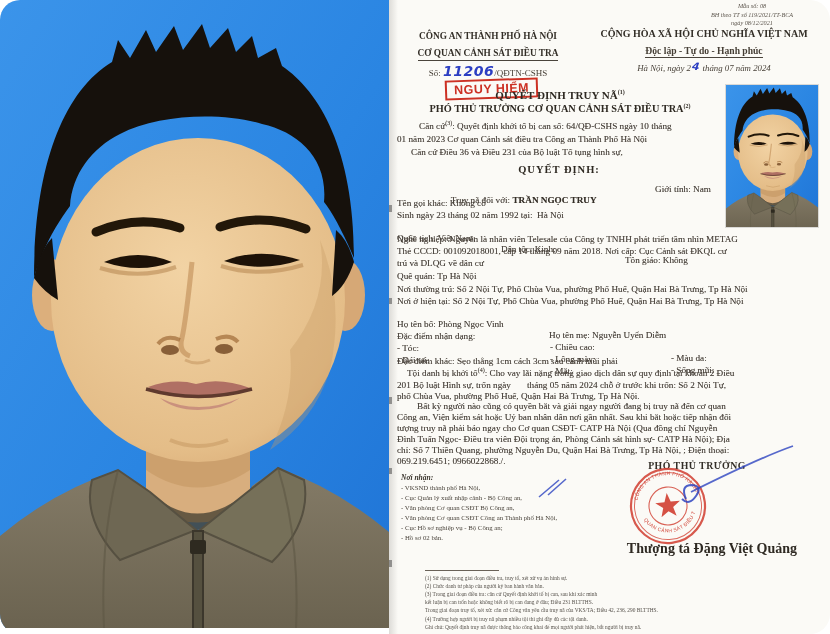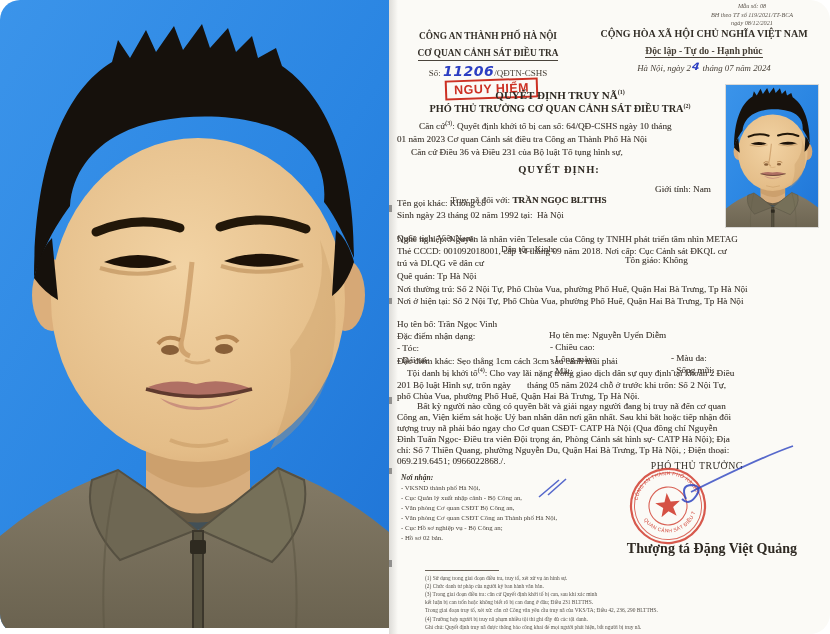--- a/index.html
+++ b/index.html
@@ -42,21 +42,21 @@
           font-weight:bold;color:#2e2922;white-space:pre;}
   .heading{position:absolute;left:0;top:164px;width:340px;text-align:center;font-size:10.5px;
            font-weight:bold;color:#2e2922;letter-spacing:1px;}
   .photo-small{position:absolute;left:337px;top:85px;width:92px;height:142px;overflow:hidden;
                box-shadow:0 0 0 1px rgba(120,120,120,.25);}
   .photo-small svg{display:block;width:100%;height:100%;}
   .recip-label{position:absolute;left:12px;top:473px;font-size:7.5px;font-weight:bold;
                font-style:italic;color:#3a342c;}
   .recip{position:absolute;left:12px;font-size:6.8px;color:#4a443c;white-space:pre;}
   .signer-title{position:absolute;left:218px;top:460px;width:180px;text-align:center;font-size:9.8px;
-                font-weight:normal;letter-spacing:.5px;color:#332e27;}
+                font-weight:bold;letter-spacing:.5px;color:#332e27;}
   .signer-name{position:absolute;left:208px;top:541px;width:200px;text-align:right;font-size:14px;
                font-weight:bold;color:#2e2922;white-space:pre;}
   .seal{position:absolute;left:240px;top:467px;opacity:.93;transform:rotate(-6deg);}
   .ink{position:absolute;left:0;top:0;width:441px;height:634px;pointer-events:none;}
   .footrule{position:absolute;left:36px;top:570px;width:74px;border-top:1px solid #6a6258;}
   .fn{position:absolute;left:36px;width:392px;font-size:5.4px;line-height:7px;color:#55504a;
       white-space:pre;}
 </style>
 </head>
 <body>
@@ -162,38 +162,38 @@
         </svg>
     </div>
 
     <div class="dl" style="left:30px;top:121px"><span>Căn cứ</span><span class="sup">(3)</span><span>: Quyết định khởi tố bị can số: 64/QĐ-CSHS ngày 10 tháng</span></div>
     <div class="dl" style="left:8px;top:134px">01 năm 2023 Cơ quan Cảnh sát điều tra Công an Thành Phố Hà Nội</div>
     <div class="dl" style="left:22px;top:147px">Căn cứ Điều 36 và Điều 231 của Bộ luật Tố tụng hình sự,</div>
 
     <div class="heading">QUYẾT ĐỊNH:</div>
 
     <div class="dl" style="left:0;top:184px;width:432px">
-      <span style="margin-left:48px">Truy nã đối với: </span><span class="b">TRẦN NGỌC BLTTHS</span>
+      <span style="margin-left:48px">Truy nã đối với: </span><span class="b">TRẦN NGỌC TRUY</span>
       <span class="abs" style="left:266px;top:0">Giới tính: Nam</span>
     </div>
     <div class="dl" style="left:8px;top:198px">Tên gọi khác: Không có</div>
     <div class="dl" style="left:8px;top:210px">Sinh ngày 23 tháng 02 năm 1992 tại:  Hà Nội</div>
     <div class="dl" style="left:0;top:222px;width:432px">
       <span class="abs" style="left:8px">Quốc tịch: Việt Nam;</span>
       <span class="abs" style="left:112px">Dân tộc: Kinh;</span>
       <span class="abs" style="left:236px">Tôn giáo: Không</span>
     </div>
     <div class="dl" style="left:8px;top:234px">Nghề nghiệp: Nguyên là nhân viên Telesale của Công ty TNHH phát triển tầm nhìn METAG</div>
     <div class="dl" style="left:8px;top:246px">Thẻ CCCD: 001092018001, cấp 14 tháng 09 năm 2018. Nơi cấp: Cục Cảnh sát ĐKQL cư</div>
     <div class="dl" style="left:8px;top:258px">trú và DLQG về dân cư</div>
     <div class="dl" style="left:8px;top:271px">Quê quán: Tp Hà Nội</div>
     <div class="dl" style="left:8px;top:284px">Nơi thường trú: Số 2 Nội Tự, Phố Chùa Vua, phường Phố Huế, Quận Hai Bà Trưng, Tp Hà Nội</div>
     <div class="dl" style="left:8px;top:296px">Nơi ở hiện tại: Số 2 Nội Tự, Phố Chùa Vua, phường Phố Huế, Quận Hai Bà Trưng, Tp Hà Nội</div>
     <div class="dl" style="left:0;top:308px;width:432px">
-      <span class="abs" style="left:8px">Họ tên bố: Trần Ngọc Vinh</span>
+      <span class="abs" style="left:8px">Họ tên bố: Phòng Ngọc Vinh</span>
       <span class="abs" style="left:160px">Họ tên mẹ: Nguyễn Uyển Diễm</span>
     </div>
 
     <div class="dl" style="left:0;top:320px;width:432px">
       <span class="abs" style="left:8px">Đặc điểm nhận dạng:</span>
       <span class="abs" style="left:161px">- Chiều cao:</span>
       <span class="abs" style="left:282px">- Màu da:</span>
     </div>
     <div class="dl" style="left:0;top:332px;width:432px">
       <span class="abs" style="left:8px">- Tóc:</span>

